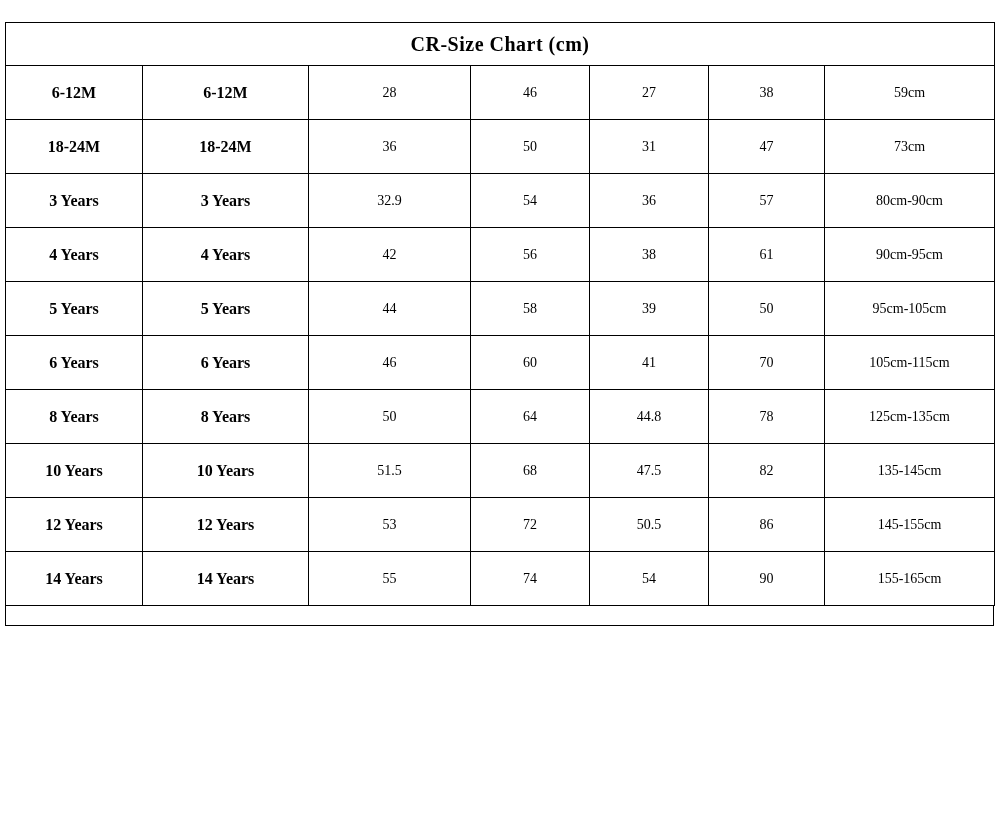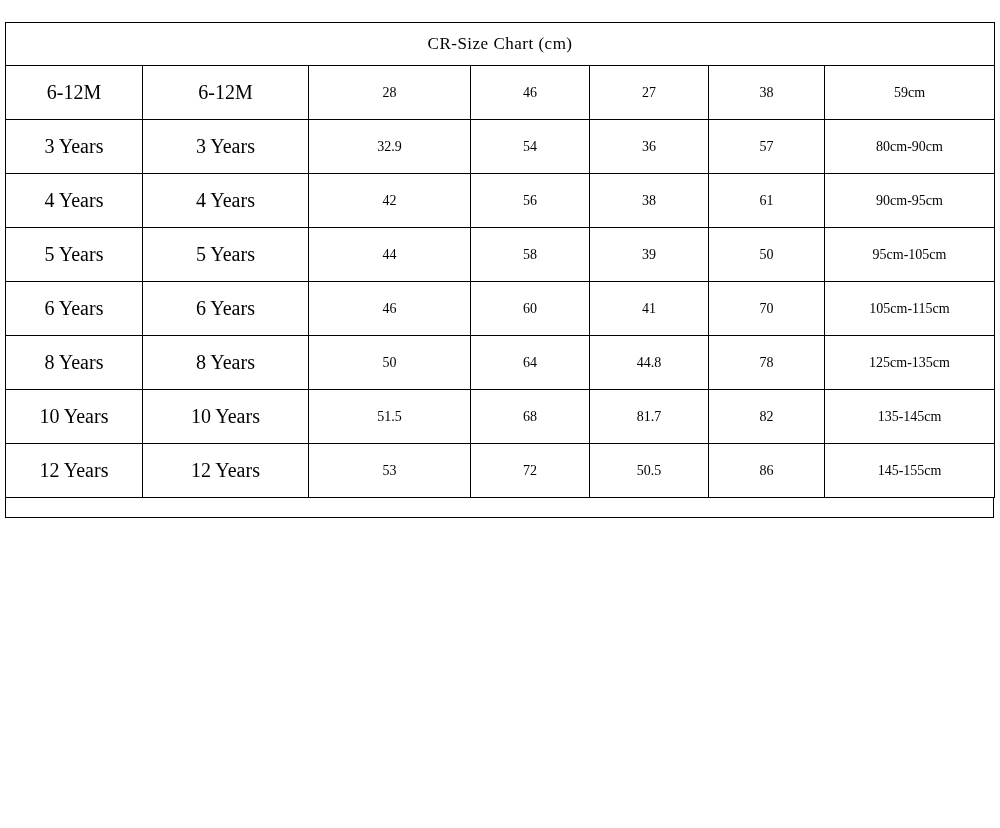--- a/index.html
+++ b/index.html
@@ -28,38 +28,38 @@
     table-layout: fixed;
   }
   table.size-chart td, table.size-chart th {
     border: 1px solid #000000;
     text-align: center;
     vertical-align: middle;
     padding: 0;
   }
   tr.title-row td {
     height: 42px;
-    font-size: 17px;
-    font-weight: normal;
+    font-size: 20px;
+    font-weight: bold;
     letter-spacing: 0.5px;
     margin-top: 27px;
   }
   tr.header-row th {
     height: 42px;
     font-size: 15px;
     font-weight: bold;
   }
   tr.data-row td {
     height: 53px;
     font-size: 15px;
   }
   tr.data-row td.col-0,
   tr.data-row td.col-1 {
-    font-weight: normal;
-    font-size: 20px;
+    font-weight: bold;
+    font-size: 16px;
   }
   tr.data-row td.col-2,
   tr.data-row td.col-3,
   tr.data-row td.col-4,
   tr.data-row td.col-5,
   tr.data-row td.col-6 {
     font-weight: normal;
     font-size: 14px;
   }
   
@@ -101,20 +101,29 @@
       <tr class="data-row">
         <td class="col-0">6-12M</td>
         <td class="col-1">6-12M</td>
         <td class="col-2">28</td>
         <td class="col-3">46</td>
         <td class="col-4">27</td>
         <td class="col-5">38</td>
         <td class="col-6">59cm</td>
       </tr>
       <tr class="data-row">
+        <td class="col-0">18-24M</td>
+        <td class="col-1">18-24M</td>
+        <td class="col-2">36</td>
+        <td class="col-3">50</td>
+        <td class="col-4">31</td>
+        <td class="col-5">47</td>
+        <td class="col-6">73cm</td>
+      </tr>
+      <tr class="data-row">
         <td class="col-0">3 Years</td>
         <td class="col-1">3 Years</td>
         <td class="col-2">32.9</td>
         <td class="col-3">54</td>
         <td class="col-4">36</td>
         <td class="col-5">57</td>
         <td class="col-6">80cm-90cm</td>
       </tr>
       <tr class="data-row">
         <td class="col-0">4 Years</td>
@@ -150,29 +159,38 @@
         <td class="col-3">64</td>
         <td class="col-4">44.8</td>
         <td class="col-5">78</td>
         <td class="col-6">125cm-135cm</td>
       </tr>
       <tr class="data-row">
         <td class="col-0">10 Years</td>
         <td class="col-1">10 Years</td>
         <td class="col-2">51.5</td>
         <td class="col-3">68</td>
-        <td class="col-4">81.7</td>
+        <td class="col-4">47.5</td>
         <td class="col-5">82</td>
         <td class="col-6">135-145cm</td>
       </tr>
       <tr class="data-row">
         <td class="col-0">12 Years</td>
         <td class="col-1">12 Years</td>
         <td class="col-2">53</td>
         <td class="col-3">72</td>
         <td class="col-4">50.5</td>
         <td class="col-5">86</td>
         <td class="col-6">145-155cm</td>
       </tr>
+      <tr class="data-row">
+        <td class="col-0">14 Years</td>
+        <td class="col-1">14 Years</td>
+        <td class="col-2">55</td>
+        <td class="col-3">74</td>
+        <td class="col-4">54</td>
+        <td class="col-5">90</td>
+        <td class="col-6">155-165cm</td>
+      </tr>
     </tbody>
   </table>
   <div class="footer-strip"></div>
 </div>
 
 </body></html>

